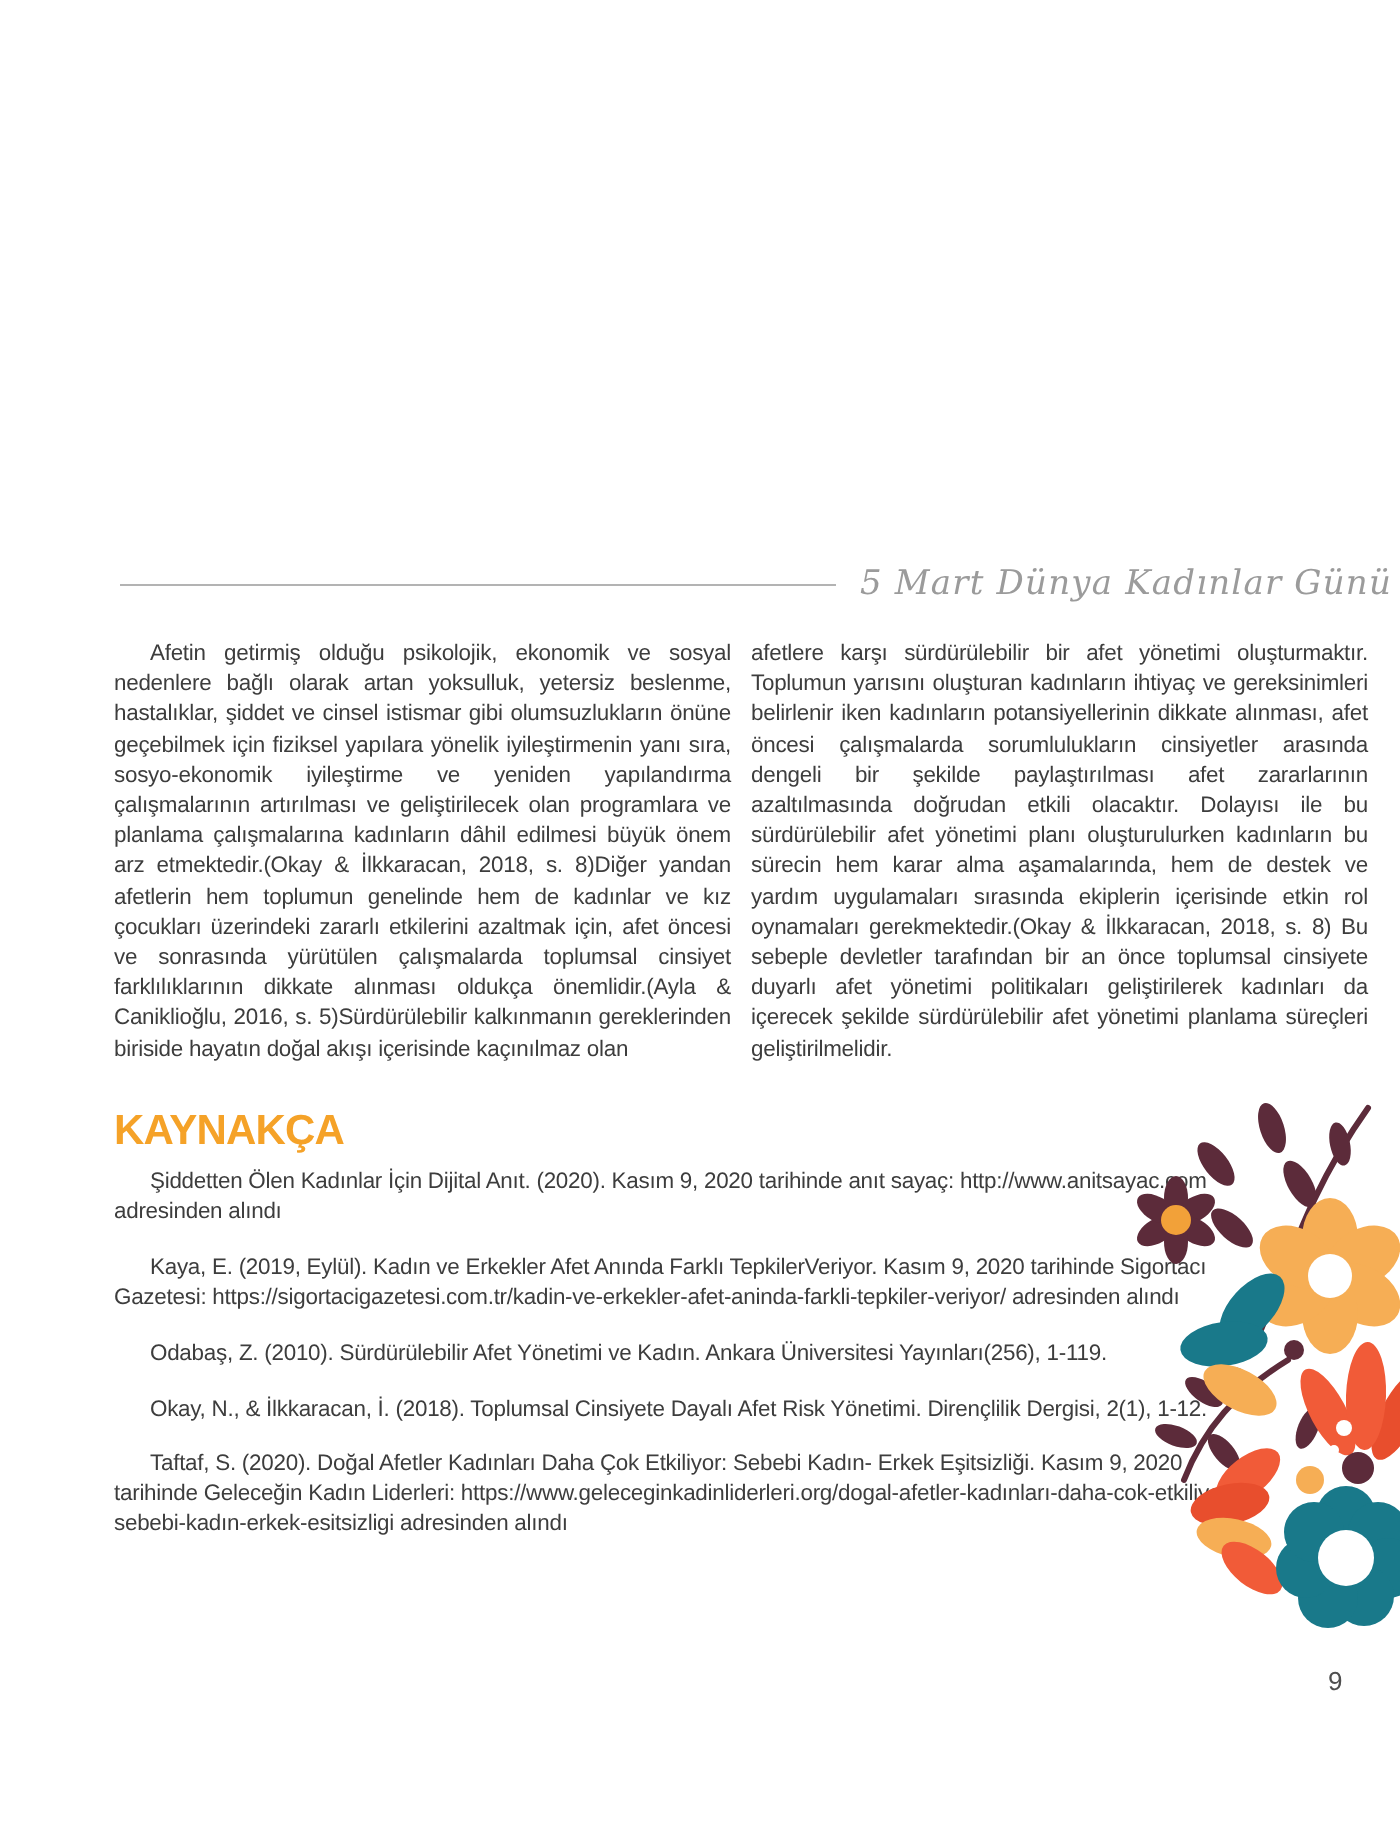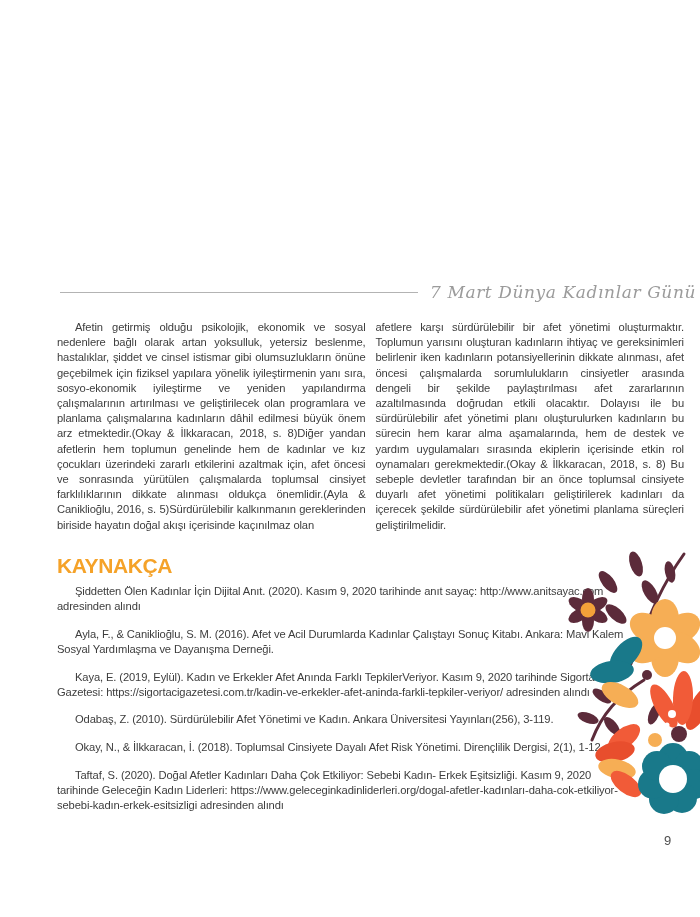--- a/index.html
+++ b/index.html
@@ -75,34 +75,33 @@
     font-size:13px;color:#4f4f4f;text-align:left;
   }
 </style>
 </head>
 <body>
 
 <div class="page">
 
   <header class="pageheader">
     <div class="rule"></div>
-    <div class="script-title">7 Mart Dünya Kadınlar Günü</div>
+    <div class="script-title">5 Mart Dünya Kadınlar Günü</div>
   </header>
 
   <main class="columns">
     <p class="indent">Afetin getirmiş olduğu psikolojik, ekonomik ve sosyal nedenlere bağlı olarak artan yoksulluk, yetersiz beslenme, hastalıklar, şiddet ve cinsel istismar gibi olumsuzlukların önüne geçebilmek için fiziksel yapılara yönelik iyileştirmenin yanı sıra, sosyo-ekonomik iyileştirme ve yeniden yapılandırma çalışmalarının artırılması ve geliştirilecek olan programlara ve planlama çalışmalarına kadınların dâhil edilmesi büyük önem arz etmektedir.(Okay &amp; İlkkaracan, 2018, s. 8)Diğer yandan afetlerin hem toplumun genelinde hem de kadınlar ve kız çocukları üzerindeki zararlı etkilerini azaltmak için, afet öncesi ve sonrasında yürütülen çalışmalarda toplumsal cinsiyet farklılıklarının dikkate alınması oldukça önemlidir.(Ayla &amp; Caniklioğlu, 2016, s. 5)Sürdürülebilir kalkınmanın gereklerinden biriside hayatın doğal akışı içerisinde kaçınılmaz olan</p>
     <p>afetlere karşı sürdürülebilir bir afet yönetimi oluşturmaktır. Toplumun yarısını oluşturan kadınların ihtiyaç ve gereksinimleri belirlenir iken kadınların potansiyellerinin dikkate alınması, afet öncesi çalışmalarda sorumlulukların cinsiyetler arasında dengeli bir şekilde paylaştırılması afet zararlarının azaltılmasında doğrudan etkili olacaktır. Dolayısı ile bu sürdürülebilir afet yönetimi planı oluşturulurken kadınların bu sürecin hem karar alma aşamalarında, hem de destek ve yardım uygulamaları sırasında ekiplerin içerisinde etkin rol oynamaları gerekmektedir.(Okay &amp; İlkkaracan, 2018, s. 8) Bu sebeple devletler tarafından bir an önce toplumsal cinsiyete duyarlı afet yönetimi politikaları geliştirilerek kadınları da içerecek şekilde sürdürülebilir afet yönetimi planlama süreçleri geliştirilmelidir.</p>
   </main>
 
   <section class="refs">
     <h2>KAYNAKÇA</h2>
     <p class="ref">Şiddetten Ölen Kadınlar İçin Dijital Anıt. (2020). Kasım 9, 2020 tarihinde anıt sayaç: http://www.anitsayac.com adresinden alındı</p>
-    <p class="ref">Ayla, F., &amp; Caniklioğlu, S. M. (2016). Afet ve Acil Durumlarda Kadınlar Çalıştayı Sonuç Kitabı. Ankara: Mavi Kalem Sosyal Yardımlaşma ve Dayanışma Derneği.</p>
     <p class="ref">Kaya, E. (2019, Eylül). Kadın ve Erkekler Afet Anında Farklı TepkilerVeriyor. Kasım 9, 2020 tarihinde Sigortacı Gazetesi: https://sigortacigazetesi.com.tr/kadin-ve-erkekler-afet-aninda-farkli-tepkiler-veriyor/ adresinden alındı</p>
-    <p class="ref">Odabaş, Z. (2010). Sürdürülebilir Afet Yönetimi ve Kadın. Ankara Üniversitesi Yayınları(256), 3-119.</p>
+    <p class="ref">Odabaş, Z. (2010). Sürdürülebilir Afet Yönetimi ve Kadın. Ankara Üniversitesi Yayınları(256), 1-119.</p>
     <p class="ref">Okay, N., &amp; İlkkaracan, İ. (2018). Toplumsal Cinsiyete Dayalı Afet Risk Yönetimi. Dirençlilik Dergisi, 2(1), 1-12.</p>
     <p class="ref">Taftaf, S. (2020). Doğal Afetler Kadınları Daha Çok Etkiliyor: Sebebi Kadın- Erkek Eşitsizliği. Kasım 9, 2020 tarihinde Geleceğin Kadın Liderleri: https://www.geleceginkadinliderleri.org/dogal-afetler-kadınları-daha-cok-etkiliyor-sebebi-kadın-erkek-esitsizligi adresinden alındı</p>
   </section>
 
   <svg class="ornament" width="152" height="272" viewBox="0 0 152 272" aria-hidden="true">
 
     <path class="stem" d="M78 118 C 92 85, 102 48, 132 6"></path>
     <path class="stem" d="M92 132 C 66 148, 50 166, 40 192"></path>
 
     <ellipse class="f-maroon" cx="56" cy="34" rx="6" ry="13" transform="rotate(-38 56 34)"></ellipse>

